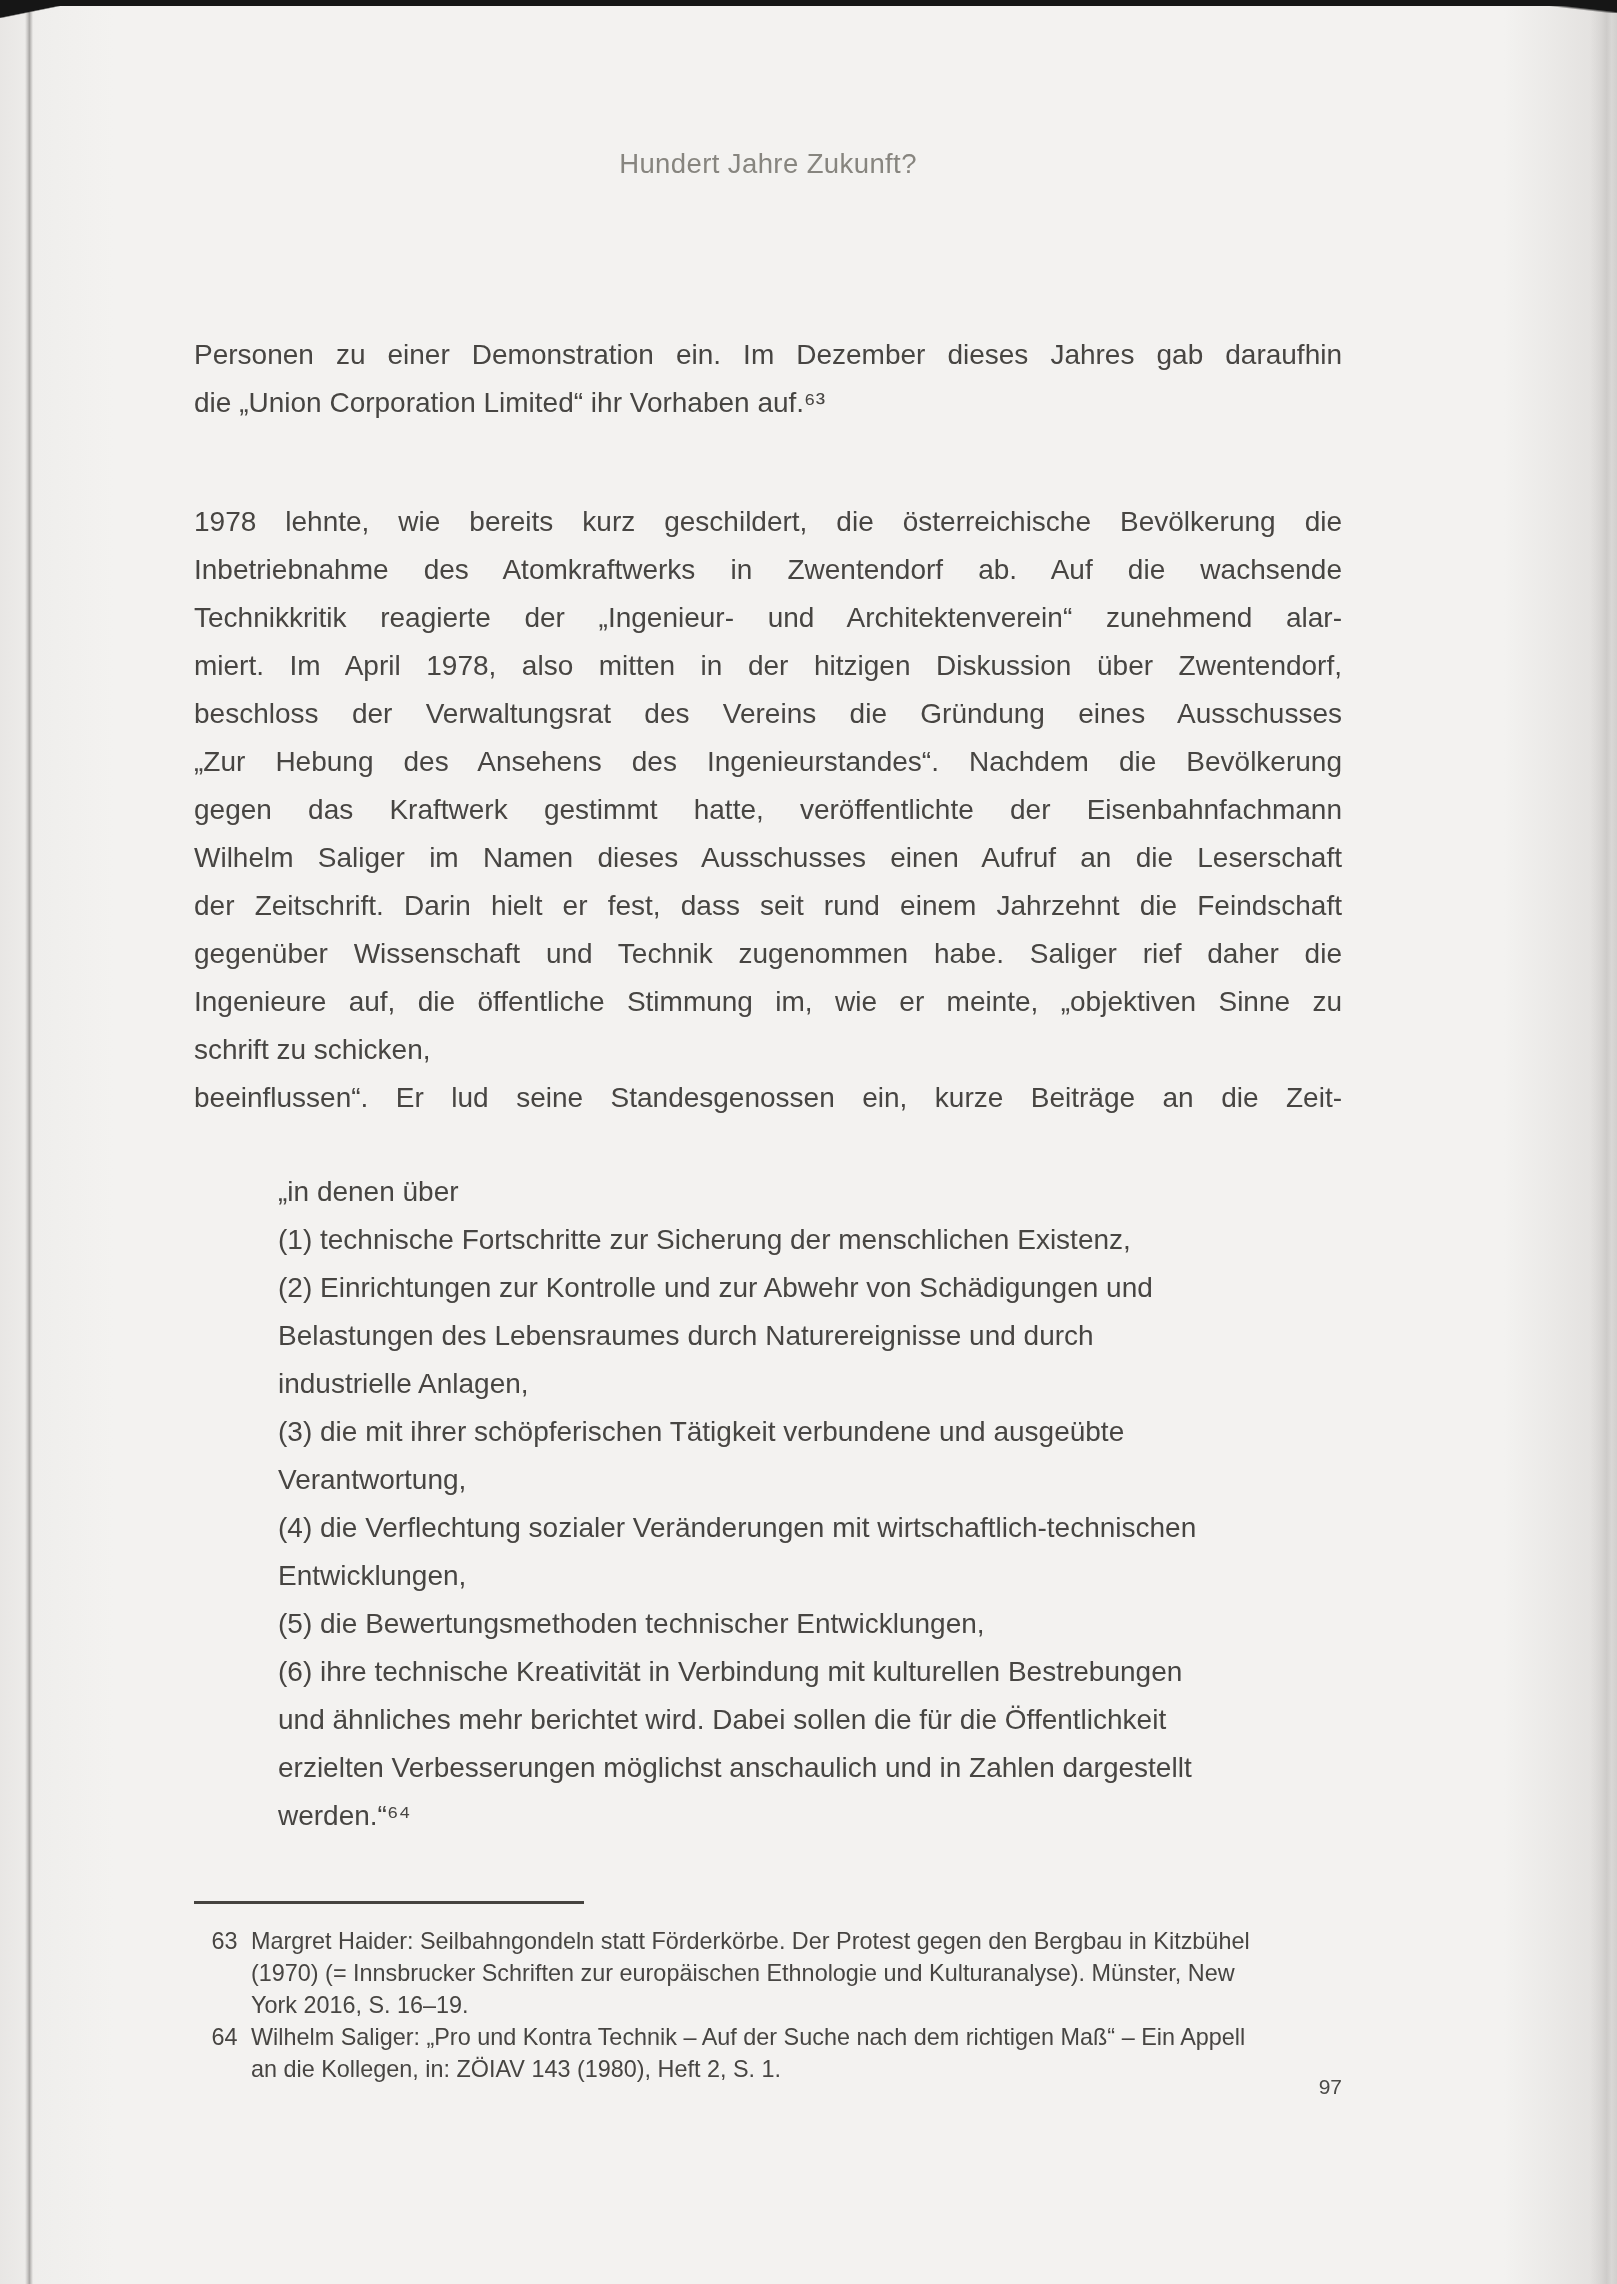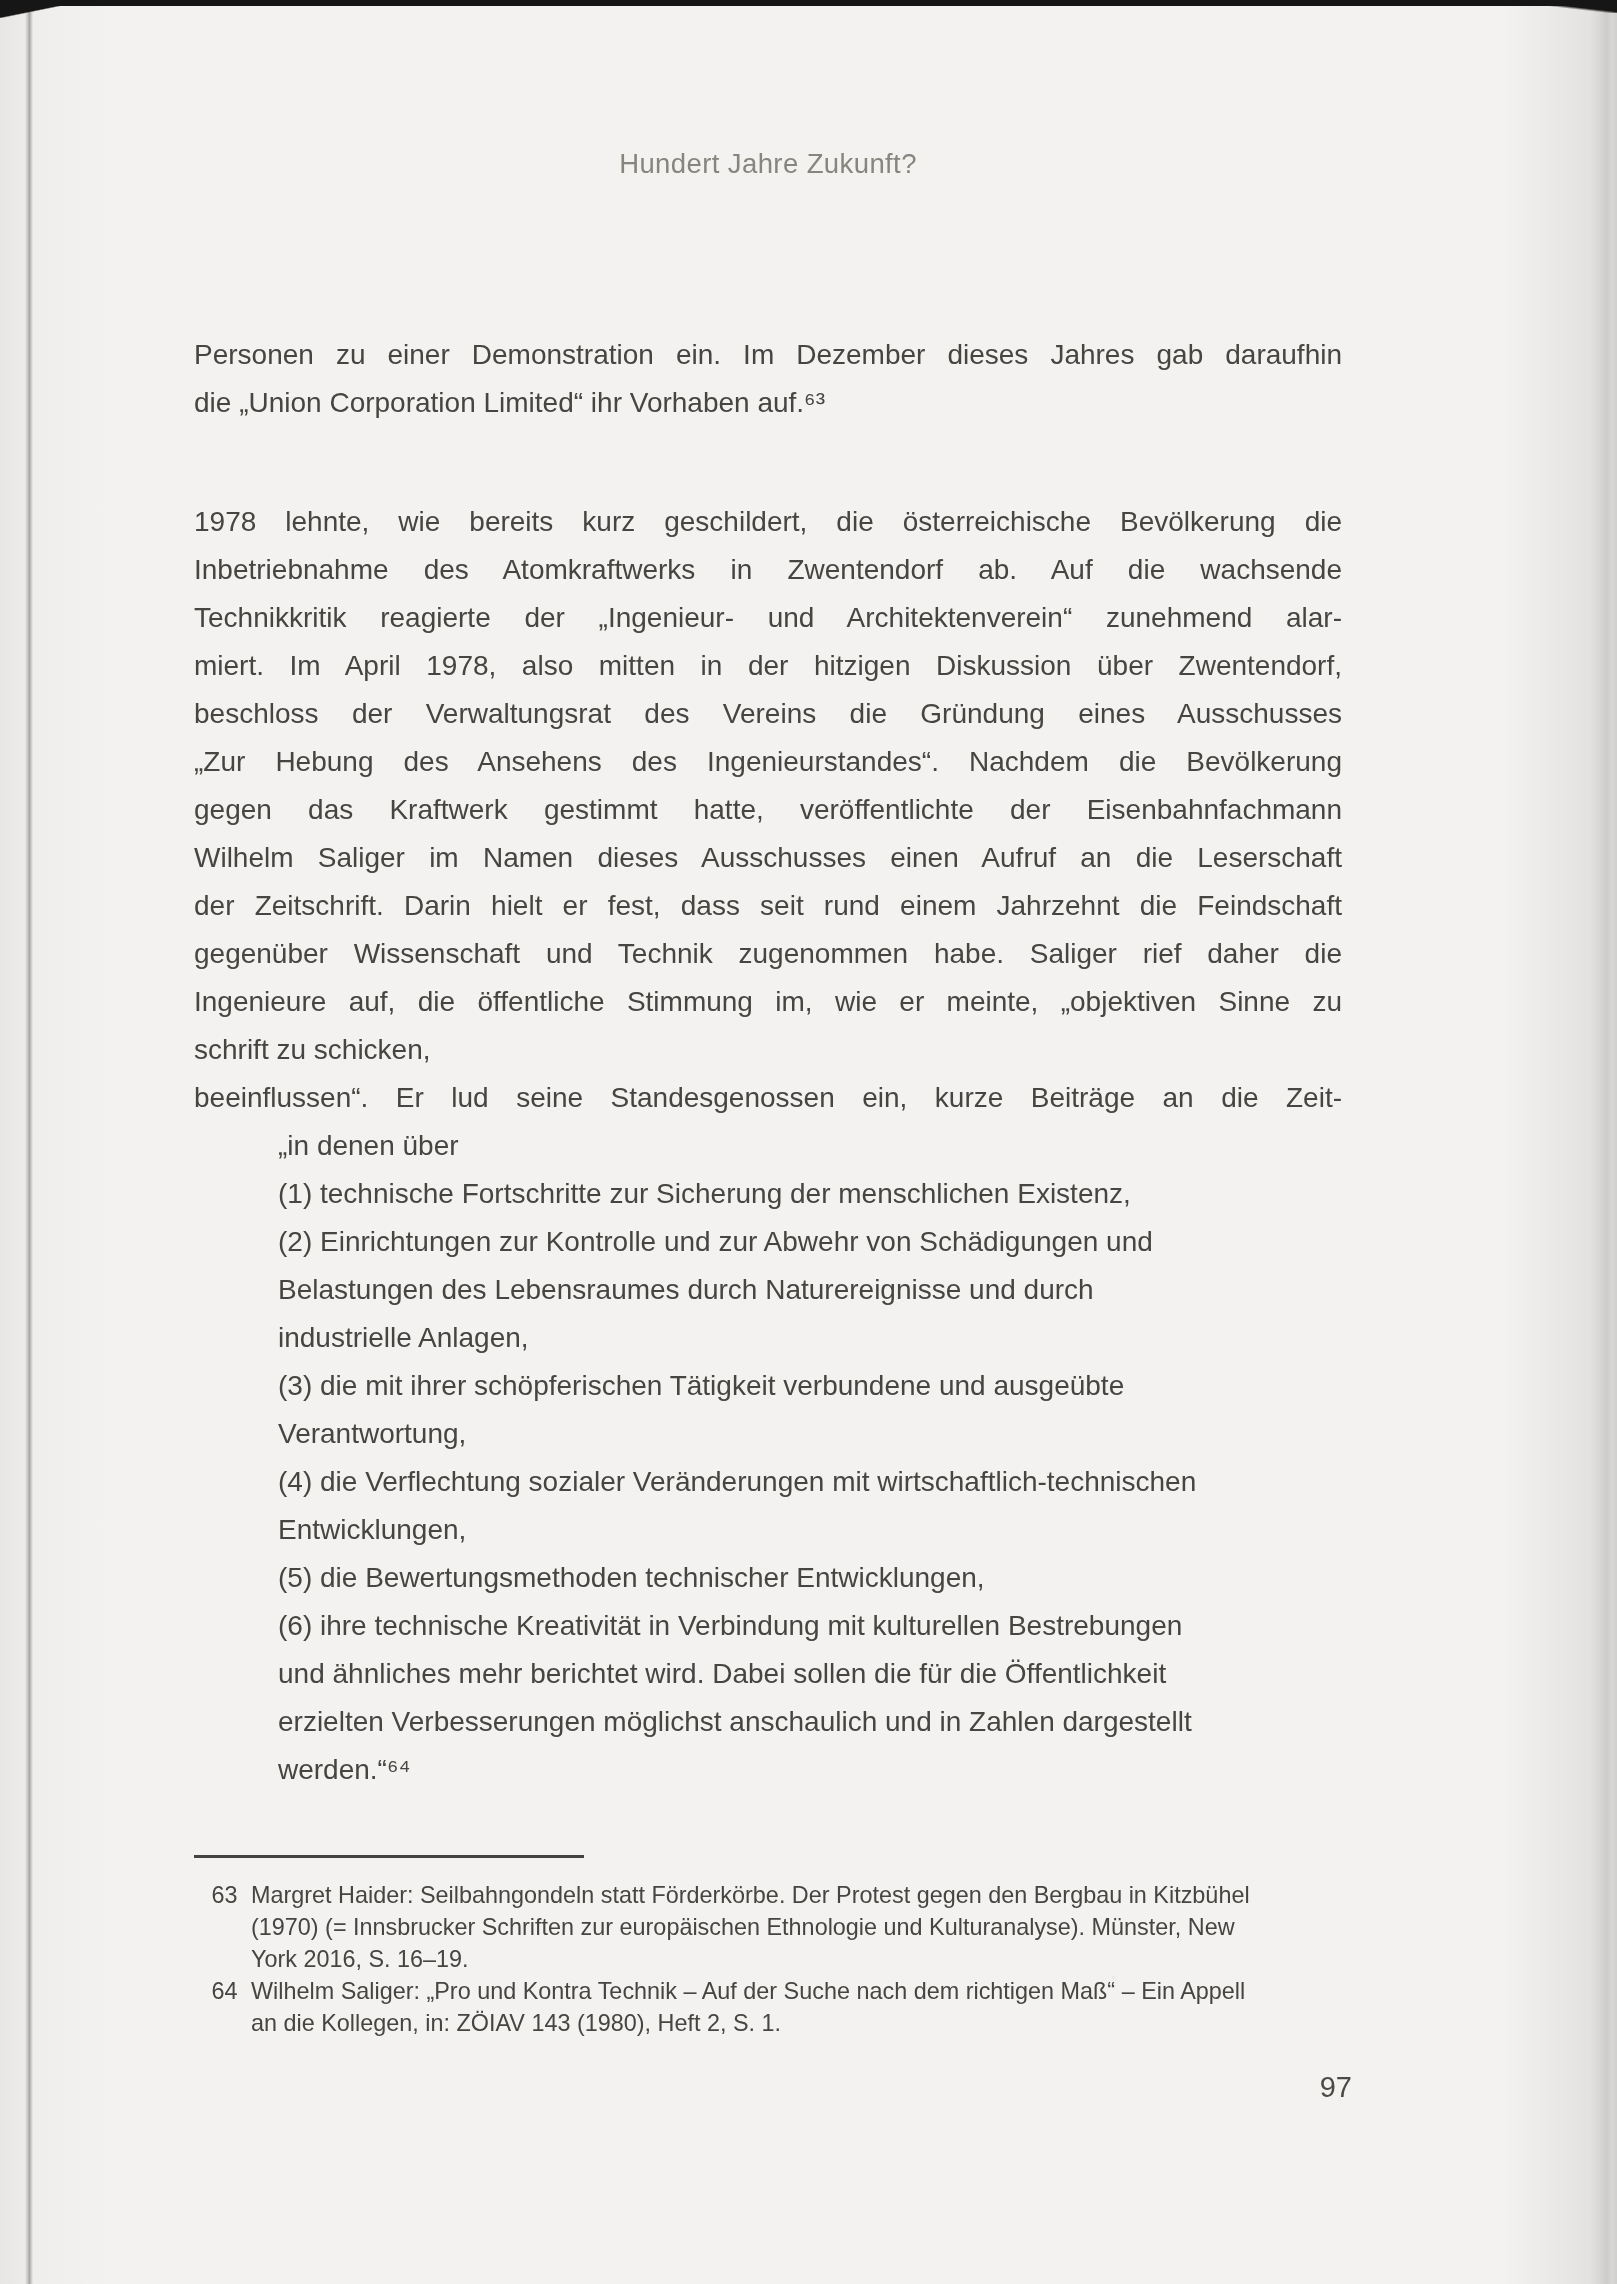--- a/index.html
+++ b/index.html
@@ -27,32 +27,32 @@
     text-align:center; font-size:27.5px; line-height:31px;
     color:#87857f; letter-spacing:0.4px;
   }
   .content { position:absolute; top:331px; left:194px; width:1148px; font-size:28px; line-height:48px; }
 
   .line { height:48px; overflow:hidden; white-space:nowrap; }
   .jline { white-space:normal; text-align:justify; }
   .jline::after { content:""; display:inline-block; width:100%; height:0; }
 
   .para-2 { margin-top:71px; }
-  .quote { padding-left:84px; }
+  .quote { margin-top:46px; padding-left:84px; }
 
   .fn-rule { margin-top:61px; width:390px; height:3.2px; background:#45433f; }
   .footnotes { margin-top:21px; font-size:23.4px; line-height:32px; }
   .footnotes .line { height:32px; }
   .footnote { display:flex; }
   .fn-num { flex:0 0 57px; padding-left:4px; box-sizing:border-box;text-align:center; }
   .fn-body { flex:1; }
 
   .page-number {
-    position:absolute; top:2070px; left:204px; width:1148px;
-    text-align:right; font-size:29px; line-height:34px; color:#4b4a47;
+    position:absolute; top:2070px; left:194px; width:1148px;
+    text-align:right; font-size:21px; line-height:34px; color:#4b4a47;
   }
 </style>
 </head>
 <body>
 
 <div class="sheet">
 
   <div class="gutter-line"></div>
   <div class="right-page-edges"></div>
   <div class="top-edge"></div>

